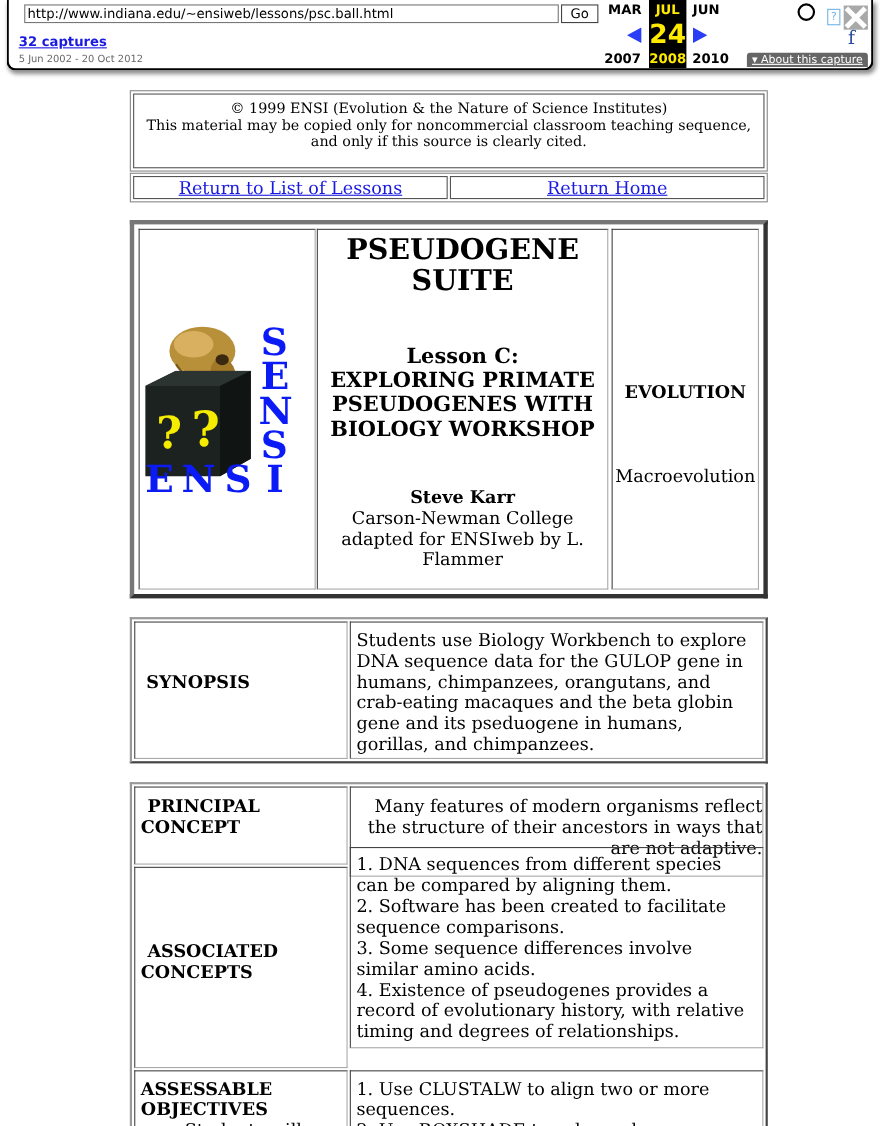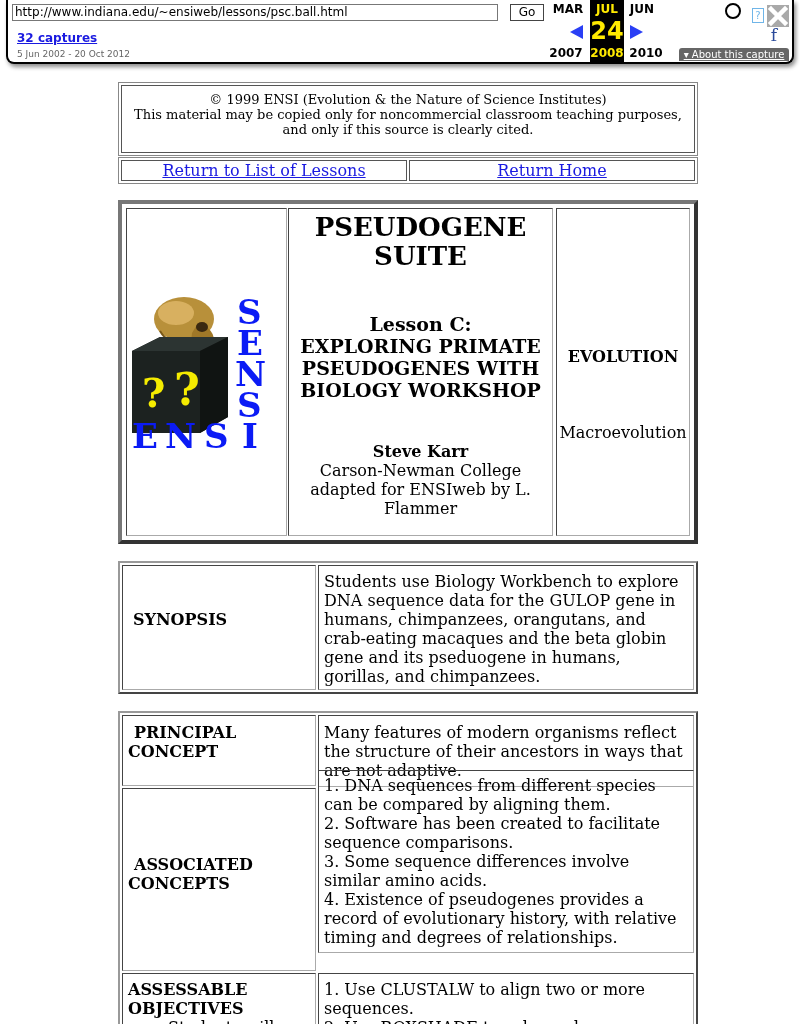--- a/index.html
+++ b/index.html
@@ -1,20 +1,20 @@
 <!DOCTYPE html>
 <html><head>
 <meta charset="utf-8">
 <style>
   html, body { margin: 0; padding: 0; background: #fff; }
   body { width: 800px; height: 1024px; overflow: hidden; position: relative; font-family: "DejaVu Serif", serif; color: #000; }
 
   
   .wb-bar { position: absolute; left: 6px; top: 0; width: 784px; height: 62px; background: #fff; border: 2px solid #000; border-top: none; border-radius: 0 0 8px 8px; box-shadow: 2px 3px 4px rgba(0,0,0,0.45); font-family: "DejaVu Sans", sans-serif; }
-  .wb-url { position: absolute; left: 4px; top: 4px; width: 480px; height: 15px; border: 1px solid #777; font-size: 12px; line-height: 15px; padding: 0 2px; color: #000; background: #fff; box-sizing: content-box; white-space: nowrap; overflow: hidden; }
+  .wb-url { position: absolute; left: 14px; top: 4px; width: 480px; height: 15px; border: 1px solid #777; font-size: 12px; line-height: 15px; padding: 0 2px; color: #000; background: #fff; box-sizing: content-box; white-space: nowrap; overflow: hidden; }
   .wb-go { position: absolute; left: 502px; top: 4px; width: 32px; height: 15px; border: 1px solid #444; font-size: 12px; line-height: 15px; text-align: center; background: #fff; }
   .wb-captures { position: absolute; left: 9px; top: 31px; font-size: 12px; font-weight: bold; color: #1a1ae0; text-decoration: underline; }
   .wb-range { position: absolute; left: 9px; top: 49px; font-size: 9px; color: #666; }
   .wb-month { position: absolute; top: 2px; font-size: 12px; font-weight: bold; width: 34px; text-align: center; }
   .wb-year { position: absolute; top: 46px; font-size: 12px; font-weight: bold; width: 34px; text-align: center; }
   .wb-cur-col { position: absolute; left: 582px; top: 0; width: 34px; height: 62px; background: #000; }
   .wb-day { position: absolute; left: 582px; top: 17px; width: 34px; text-align: center; font-size: 24px; font-weight: bold; color: #ffea00; line-height: 28px; }
   .wb-arrow-l { position: absolute; left: 562px; top: 25px; width: 0; height: 0; border-top: 7px solid transparent; border-bottom: 7px solid transparent; border-right: 13px solid #2a3ff5; }
   .wb-arrow-r { position: absolute; left: 622px; top: 25px; width: 0; height: 0; border-top: 7px solid transparent; border-bottom: 7px solid transparent; border-left: 13px solid #2a3ff5; }
   .wb-circle { position: absolute; left: 717px; top: 3px; width: 12px; height: 12px; border: 2.5px solid #000; border-radius: 50%; }
@@ -67,21 +67,21 @@
         <path d="M4 4 L18 18 M18 4 L4 18" stroke="#fff" stroke-width="4.5" stroke-linecap="square"></path>
       </svg>
   </div>
   <div class="wb-fb">f</div>
   <div class="wb-about"><span>▾ About this capture</span></div>
 </div>
 
 <div class="box" style="top:82px;height:74px;">
   <div class="inner center" style="left:2px;top:2px;width:574px;height:68px;padding-top:6px;font-size:13px;line-height:15px;">
     <div>© 1999 ENSI (Evolution &amp; the Nature of Science Institutes)</div>
-    <div>This material may be copied only for noncommercial classroom teaching purposes,</div>
+    <div>This material may be copied only for noncommercial classroom teaching sequence,</div>
     <div>and only if this source is clearly cited.</div>
   </div>
 </div>
 <div class="box" style="top:157px;height:27px;">
   <div class="inner center" style="left:2px;top:2px;width:286px;height:21px;line-height:19px;">
     <a class="lnk">Return to List of Lessons</a>
   </div>
   <div class="inner center" style="left:290px;top:2px;width:286px;height:21px;line-height:19px;">
     <a class="lnk">Return Home</a>
   </div>
@@ -159,21 +159,21 @@
 </div>
 
 <div class="thin2" style="top:711px;height:330px;border-bottom:none;">
 
   <div class="cell" style="left:2px;top:2px;width:194px;height:71px;">
     <div class="bold txt16" style="position:absolute;left:5px;top:7px;">
       <div style="padding-left:6px;">PRINCIPAL</div>
       <div>CONCEPT</div>
     </div>
   </div>
-  <div class="cell txt16" style="left:198px;top:2px;width:376px;height:72px;padding:7px 0 0 5px;">
+  <div class="cell txt16" style="left:198px;top:2px;width:376px;height:82px;padding:7px 0 0 5px;text-align:right;">
     <div>Many features of modern organisms reflect</div>
     <div>the structure of their ancestors in ways that</div>
     <div>are not adaptive.</div>
   </div>
 
   <div class="cell" style="left:2px;top:75px;width:194px;height:183px;">
     <div class="bold txt16" style="position:absolute;left:5px;top:66px;">
       <div style="padding-left:6px;">ASSOCIATED</div>
       <div>CONCEPTS</div>
     </div>

